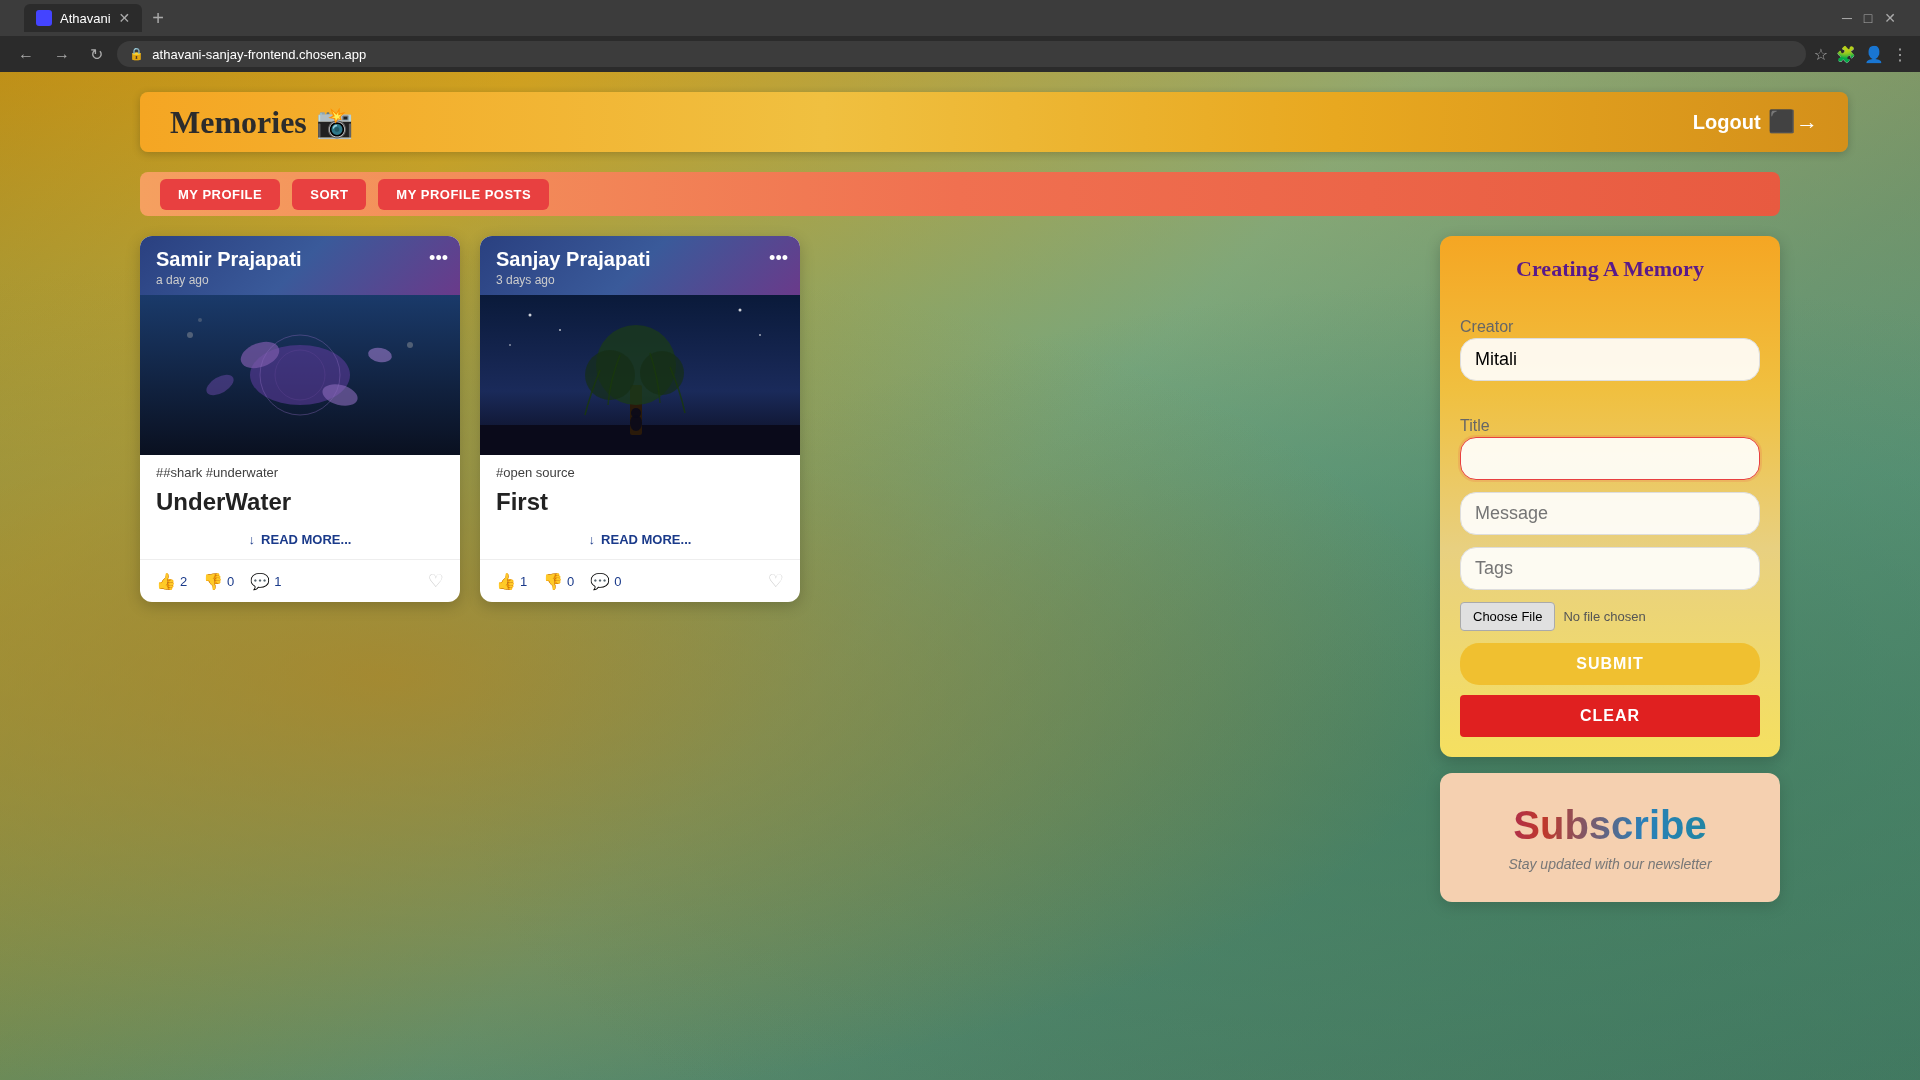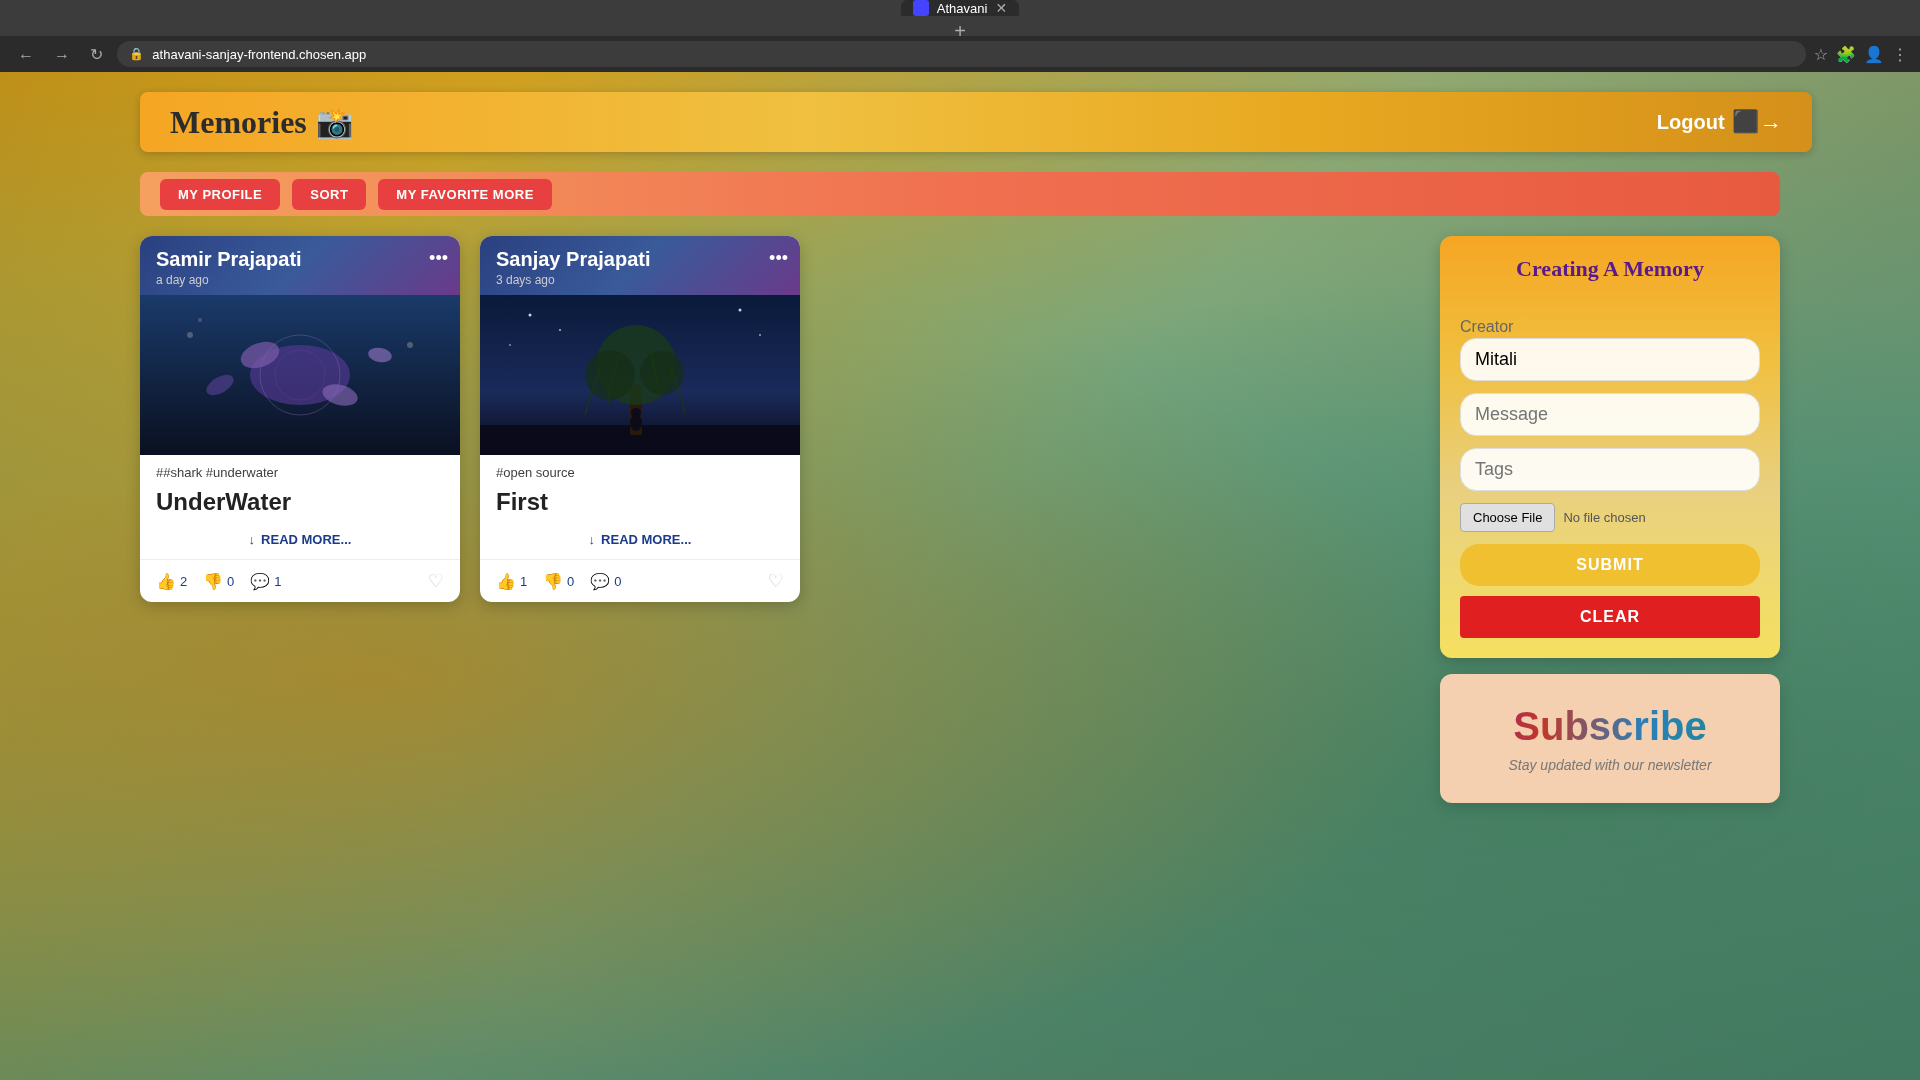--- a/index.html
+++ b/index.html
@@ -24,21 +24,20 @@
       right: 0;
       z-index: 100;
     }
     .browser-tab-bar {
       display: flex;
       align-items: center;
       height: 36px;
       background: #3c3c3c;
       padding: 0 24px;
       gap: 4px;
-      flex-direction: column;
     }
     .browser-tab {
       display: flex;
       align-items: center;
       background: #2b2b2b;
       color: #fff;
       height: 28px;
       padding: 0 12px;
       border-radius: 6px 6px 0 0;
       font-size: 13px;
@@ -101,21 +100,21 @@
       min-height: calc(1080px - 72px);
       background: 
         radial-gradient(ellipse at 20% 60%, rgba(180, 130, 30, 0.7) 0%, transparent 50%),
         radial-gradient(ellipse at 80% 70%, rgba(60, 120, 90, 0.6) 0%, transparent 50%),
         linear-gradient(180deg, rgba(200,160,50,0.3) 0%, rgba(100,160,120,0.5) 40%, rgba(70,120,90,0.6) 100%);
     }
 
     
     .header {
       background: linear-gradient(90deg, #f5a623 0%, #f0c040 40%, #e8a820 70%, #d4901a 100%);
-      margin: 0 108px 20px 140px;
+      margin: 0 72px 20px 140px;
       border-radius: 8px;
       height: 60px;
       display: flex;
       align-items: center;
       justify-content: space-between;
       padding: 0 30px;
       box-shadow: 0 2px 8px rgba(0,0,0,0.2);
     }
     .header-title {
       font-size: 32px;
@@ -430,21 +429,21 @@
     </div>
     <button class="logout-btn">
       <span>Logout</span>
       <span class="logout-icon">⬛→</span>
     </button>
   </div>
 
   <div class="nav-bar">
     <button class="nav-btn-item">MY PROFILE</button>
     <button class="nav-btn-item">SORT</button>
-    <button class="nav-btn-item">MY FAVORITE MORE</button>
+    <button class="nav-btn-item">MY PROFILE POSTS</button>
   </div>
 
   <div class="main-layout">
 
     <div class="posts-grid">
 
       <div class="post-card">
         <div class="post-card-header">
           <div class="post-author">Samir Prajapati</div>
           <div class="post-date">a day ago</div>
@@ -569,20 +568,24 @@
     <div class="sidebar">
 
       <div class="creating-memory-card">
         <div class="creating-title">Creating A Memory</div>
 
         <div class="form-field">
           <label class="form-label">Creator</label>
           <input class="form-input" type="text" value="Mitali" placeholder="Mitali" style="">
         </div>
 
+        <div class="form-field">
+          <label class="form-label">Title</label>
+          <input class="form-input form-input-active" type="text" placeholder="" style="">
+        </div>
 
         <div class="form-field">
           <input class="form-input" type="text" placeholder="Message" style="">
         </div>
 
         <div class="form-field">
           <input class="form-input" type="text" placeholder="Tags" style="">
         </div>
 
         <div class="file-input-row">

